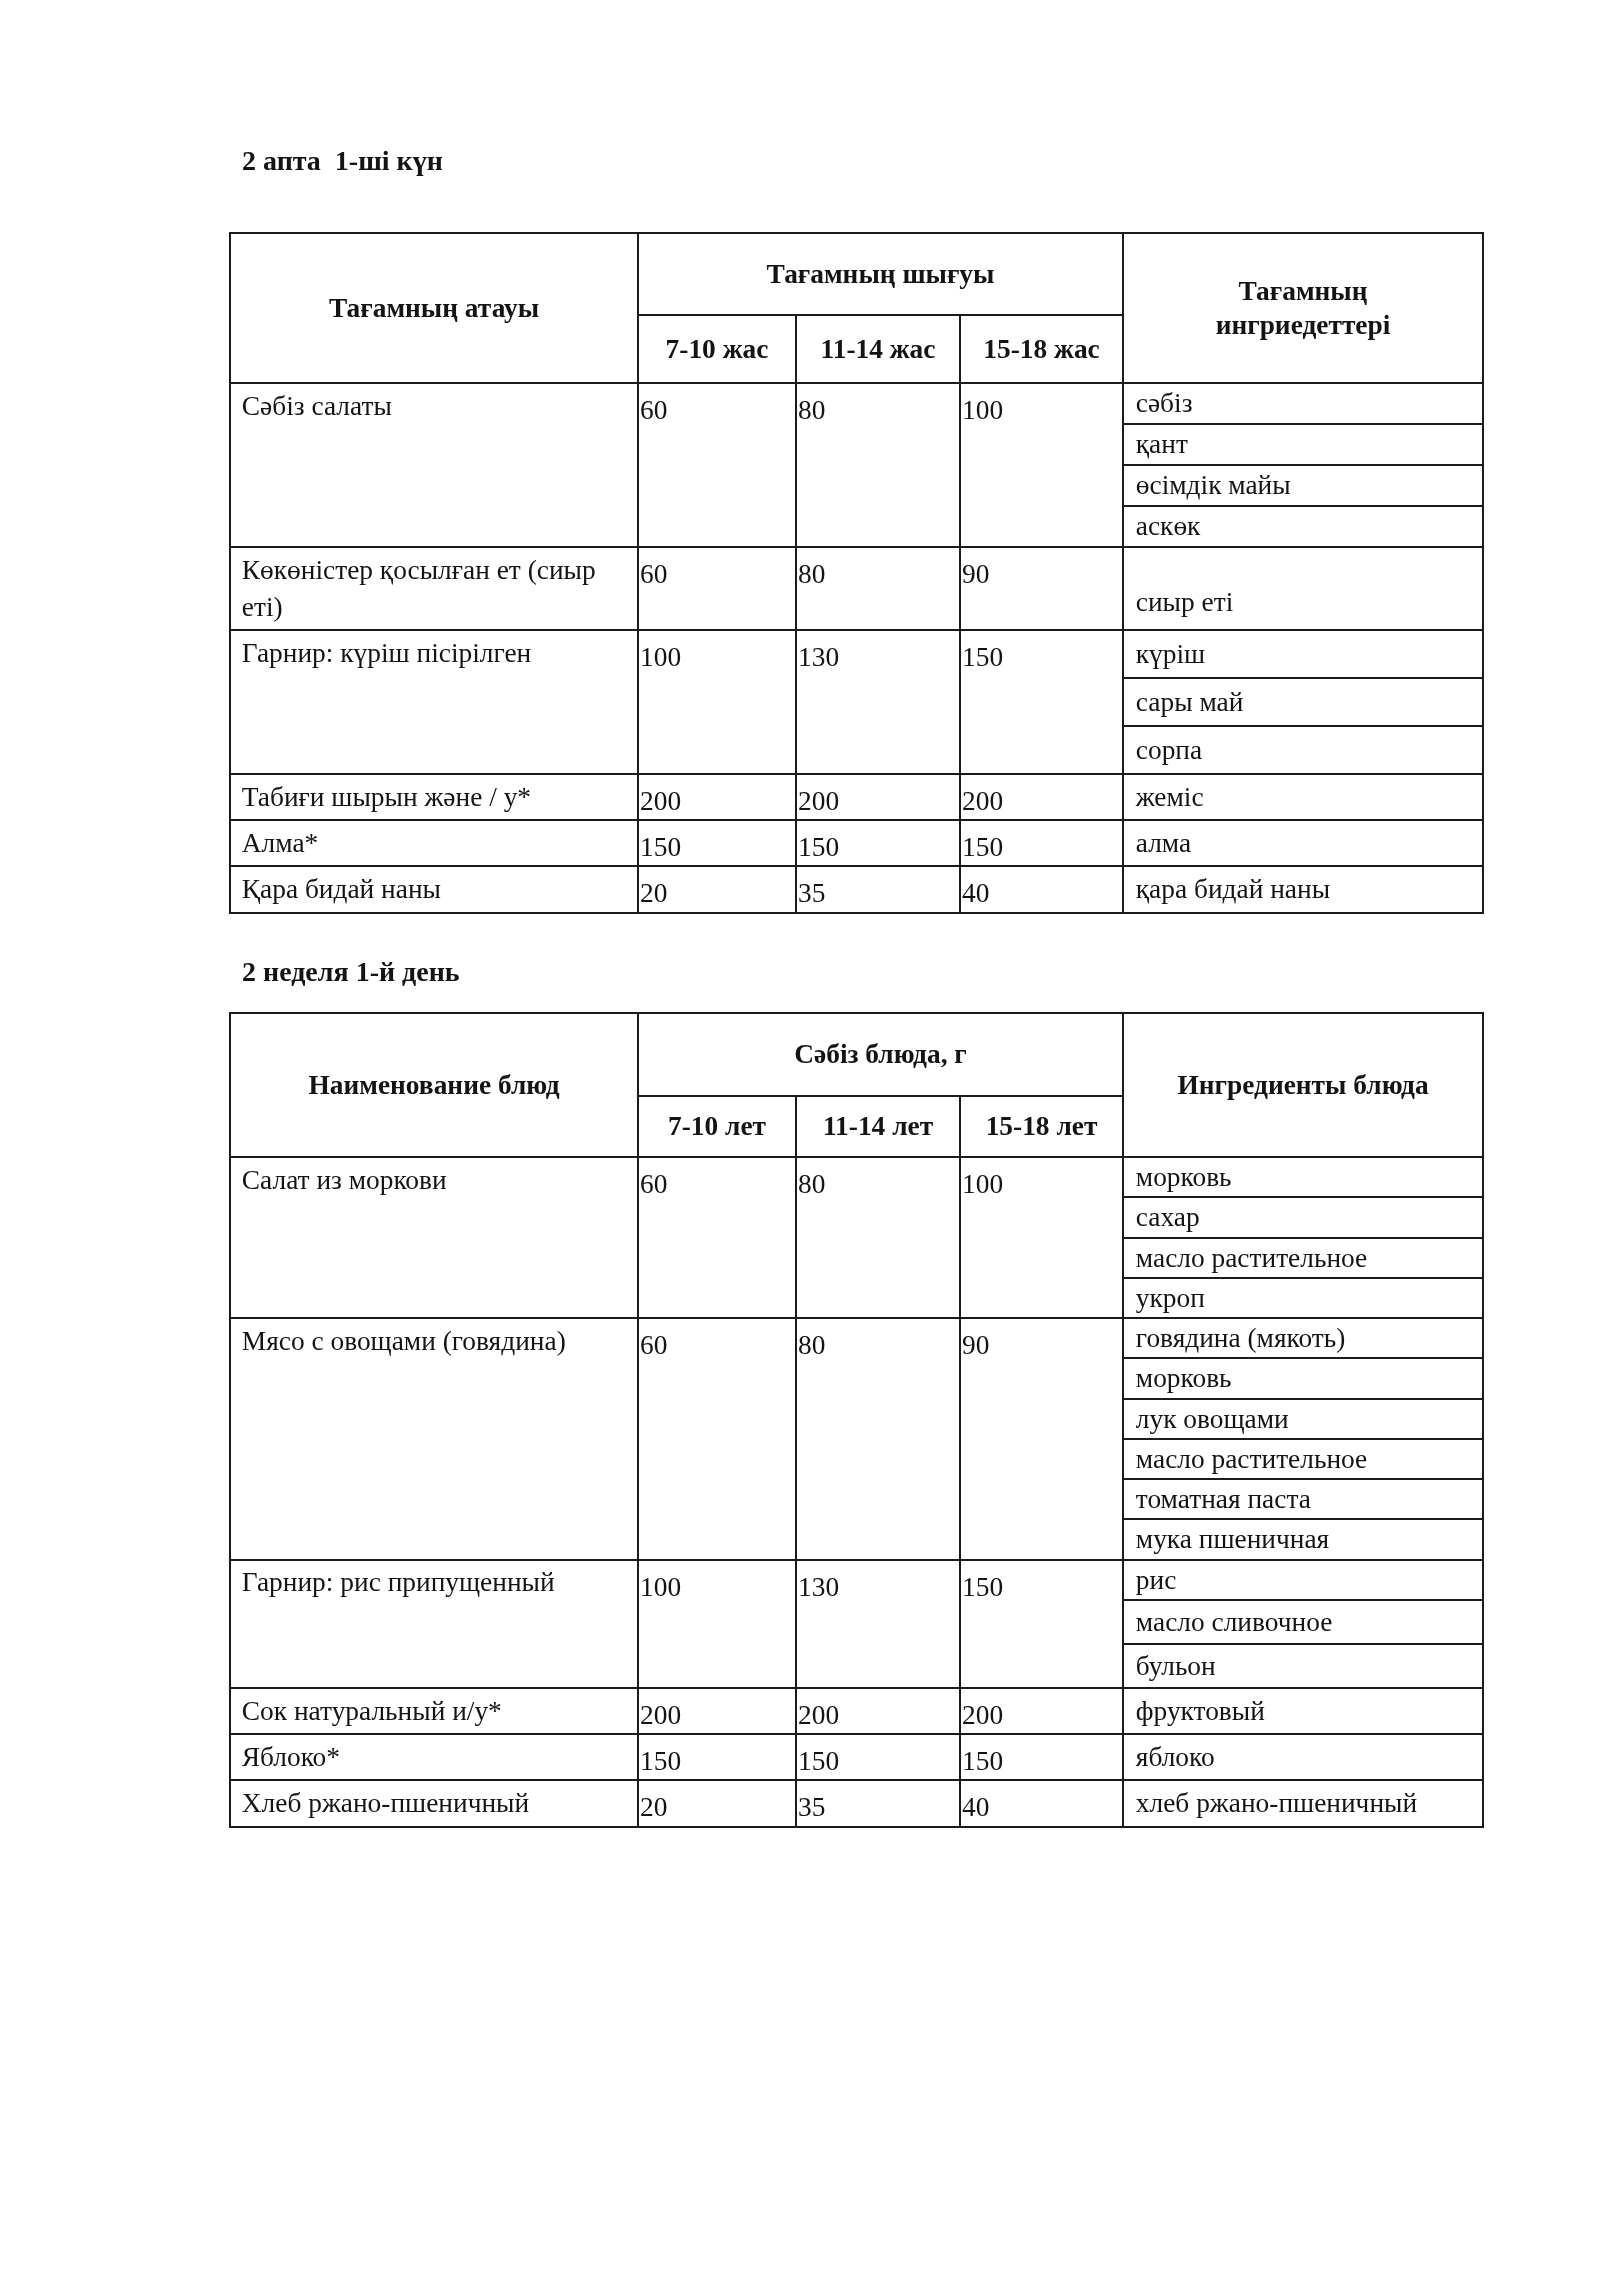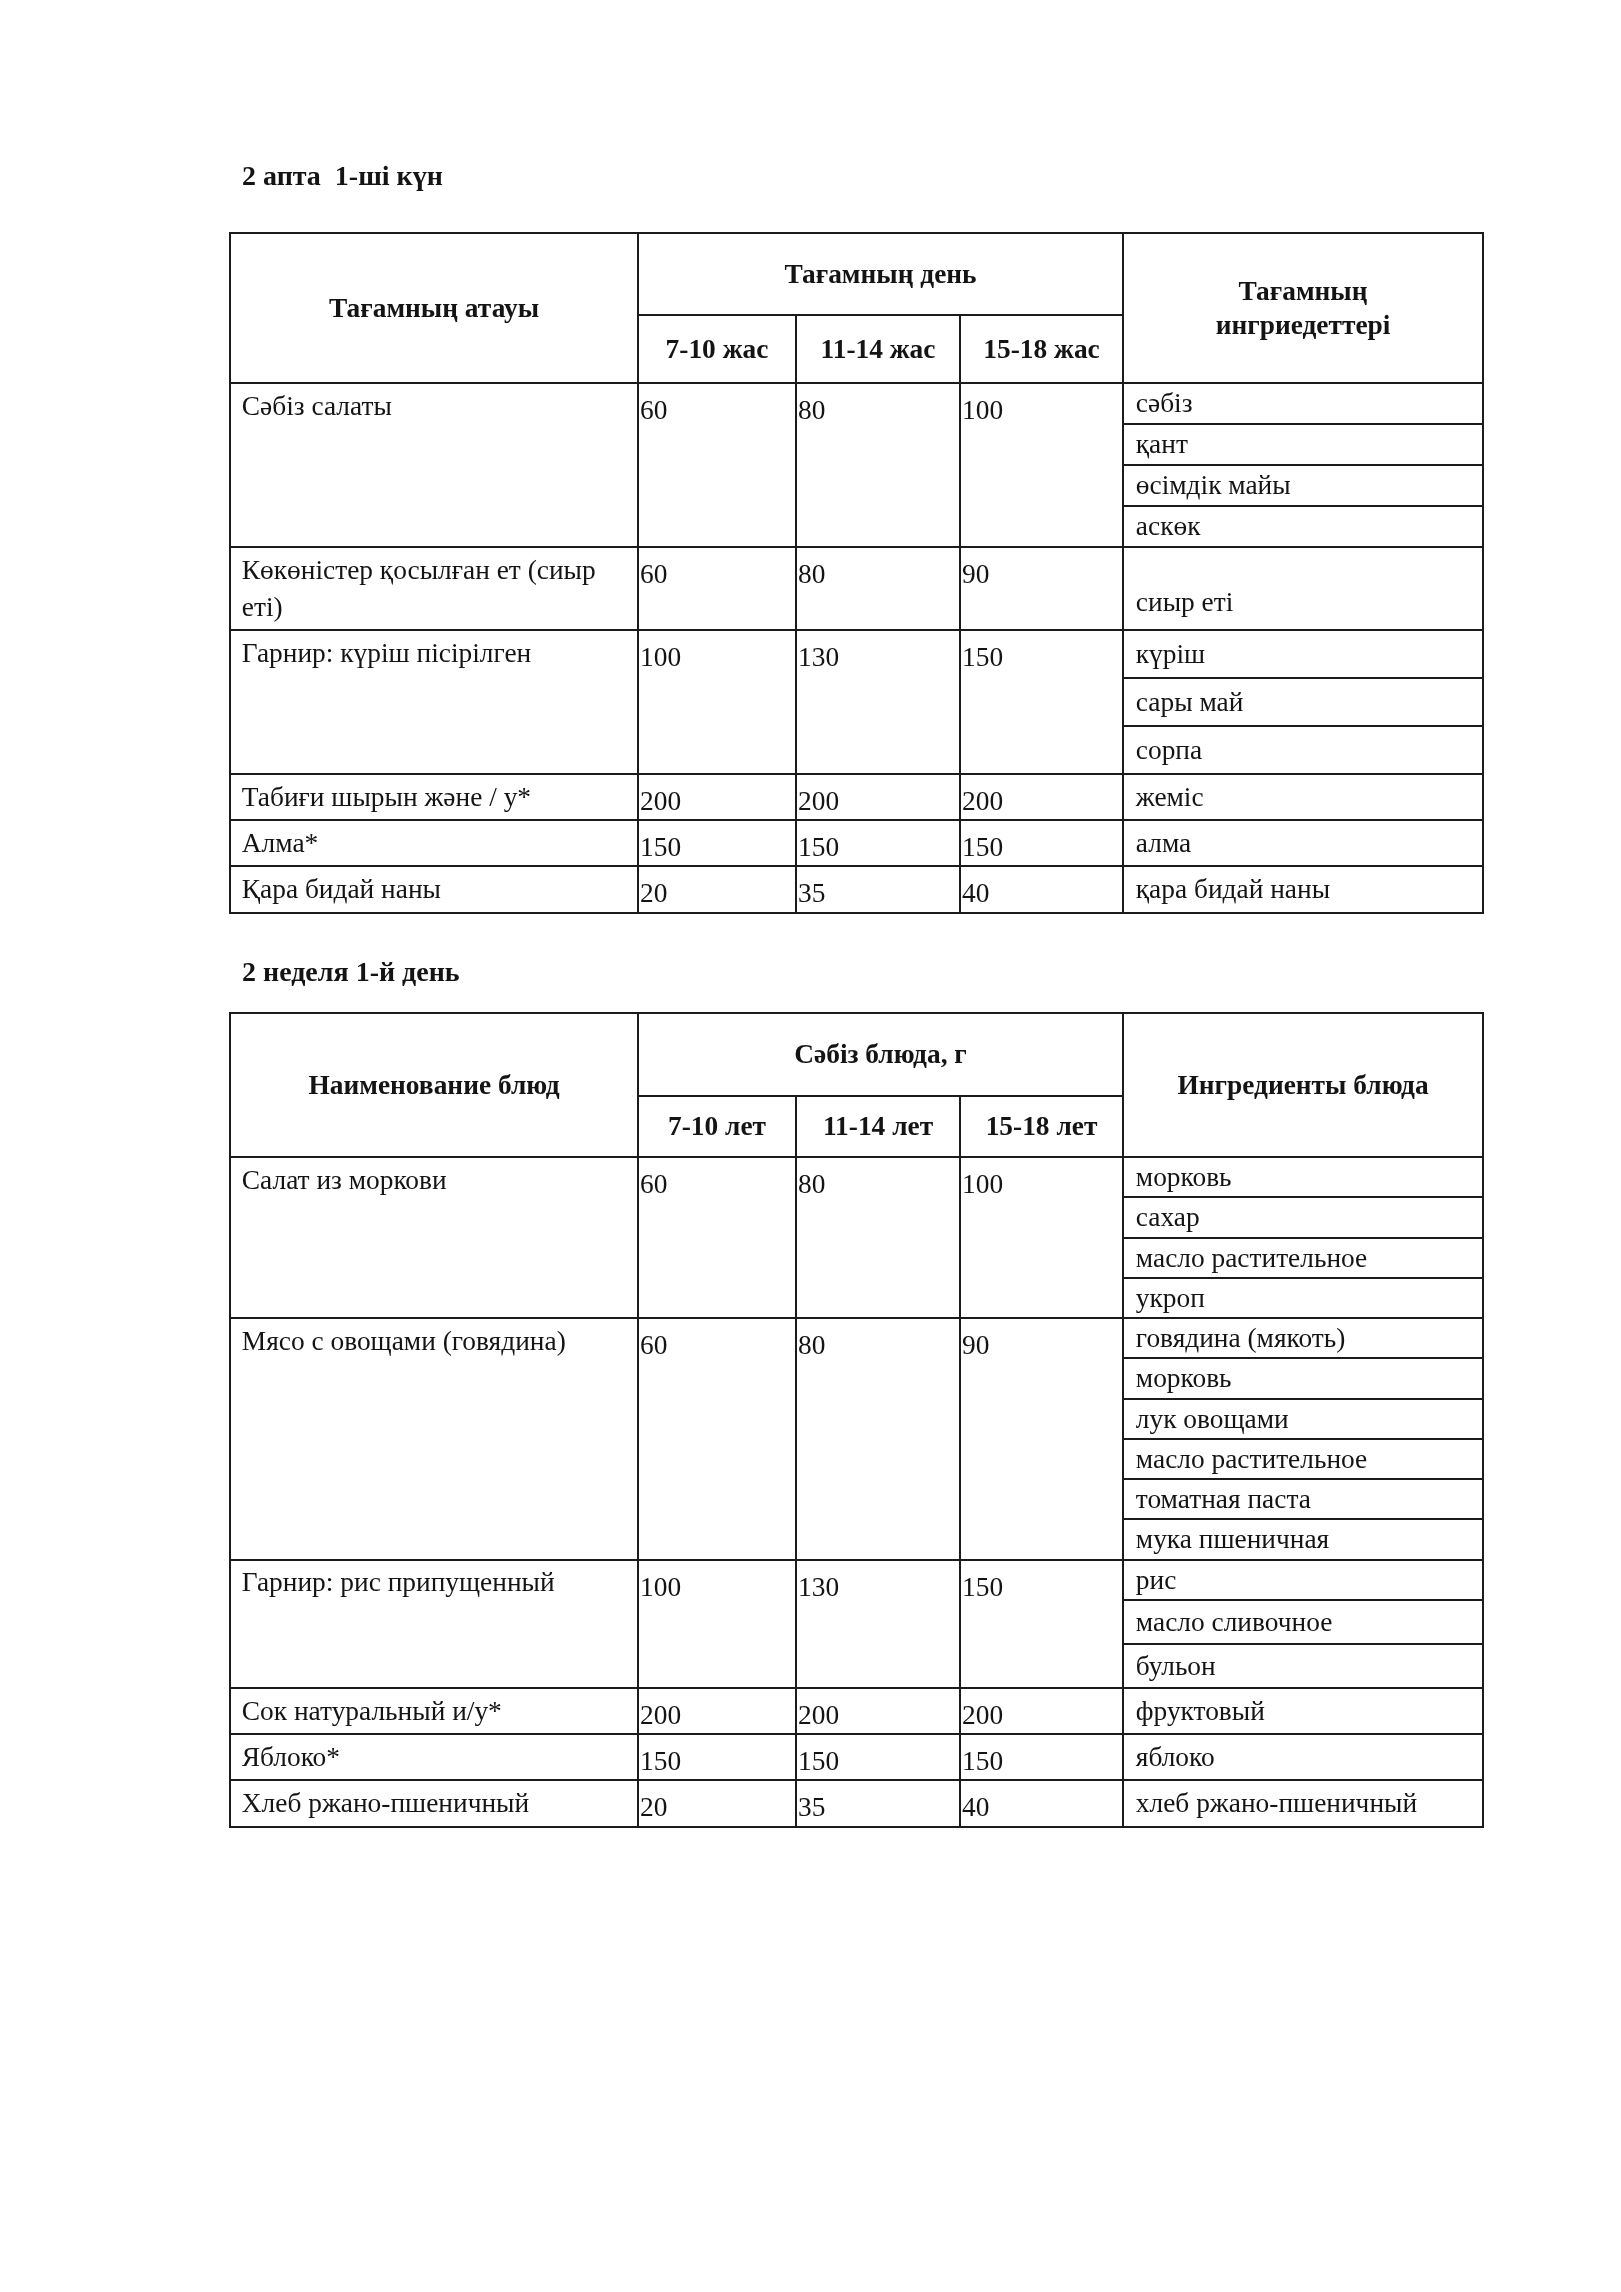--- a/index.html
+++ b/index.html
@@ -9,21 +9,21 @@
     background:#ffffff;
     font-family:"Liberation Serif", serif;
     color:#141414;
     overflow:hidden;
   }
   .doc-title{
     position:absolute;left:242px;
     font-size:28px;font-weight:bold;
     white-space:pre;color:#141414;
   }
-  #title-kk{top:160px;}
+  #title-kk{top:145px;}
   #title-ru{top:942px;margin-top:14px;}
   table.menu{
     position:absolute;left:229px;
     width:1252px;
     border-collapse:collapse;table-layout:fixed;
     border:2.9px solid #1b1b1b;
   }
   #table-kk{top:232px;}
   #table-ru{top:1012px;}
   .menu th,.menu td{
@@ -57,21 +57,21 @@
     <colgroup>
       <col style="width:408px">
         <col style="width:158px">
         <col style="width:164px">
         <col style="width:163px">
         <col style="width:360px">
     </colgroup>
     <thead>
       <tr style="height:82px">
         <th rowspan="2">Тағамның атауы</th>
-        <th colspan="3" class="group">Тағамның день</th>
+        <th colspan="3" class="group">Тағамның шығуы</th>
         <th rowspan="2" class="ing-h">Тағамның ингриедеттері</th>
       </tr>
       <tr class="sub" style="height:68px">
         <th>7-10 жас</th>
         <th>11-14 жас</th>
         <th>15-18 жас</th>
       </tr>
     </thead>
     <tbody>
       <tr class="dish" style="height:41px">

